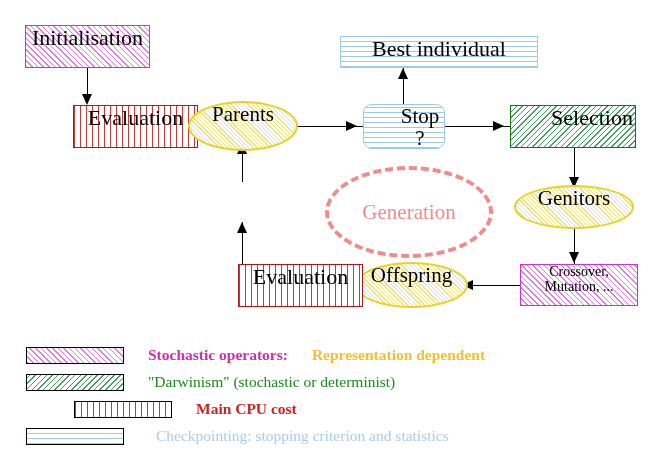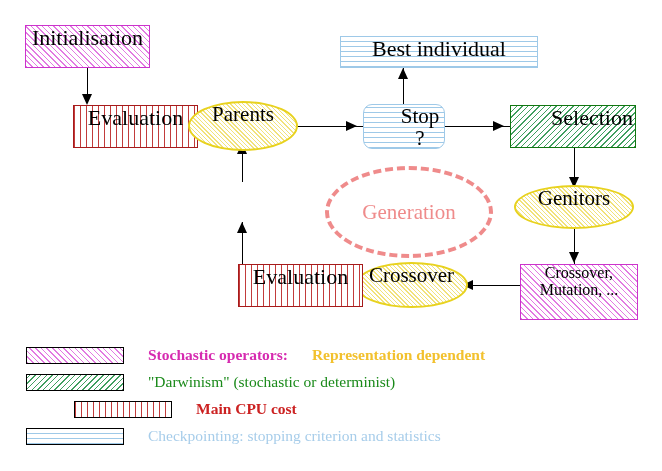--- a/index.html
+++ b/index.html
@@ -173,27 +173,27 @@
   </div>
 
   <div class="node box fill-green" style="left:510px; top:105px; width:126px; height:43px; font-size:22px;padding-left:38px;">
     <span class="lbl">Selection</span>
   </div>
 
   <div class="node ellipse fill-yellow" style="left:514px; top:185px; width:120px; height:44px; font-size:21px;">
     <span class="lbl">Genitors</span>
   </div>
 
-  <div class="node box fill-magenta" style="left:520px; top:264px; width:118px; height:56px; font-size:16px;">
+  <div class="node box fill-magenta" style="left:520px; top:264px; width:118px; height:42px; font-size:14px;">
     <span class="lbl">Crossover,
 Mutation, ...</span>
   </div>
 
   <div class="node ellipse fill-yellow" style="left:355px; top:262px; width:113px; height:46px; font-size:21px;">
-    <span class="lbl">Crossover</span>
+    <span class="lbl">Offspring</span>
   </div>
 
   <div class="node box fill-red" style="left:190px; top:264px; width:125px; height:43px; font-size:22px;">
     <span class="lbl">Evaluation</span>
   </div>
 
 
   <div class="gen-ellipse" style="left:325px; top:166px; width:168px; height:92px; font-size:21px;">
     <span class="lbl">Generation</span>
   </div>
@@ -209,20 +209,20 @@
     <div class="legend-row" style="top:27px;">
       <span class="swatch fill-green"></span>
       <span class="legend-text lt-green">"Darwinism" (stochastic or determinist)</span>
     </div>
 
     <div class="legend-row" style="top:54px;">
       <span class="swatch fill-red"></span>
       <span class="legend-text lt-red">Main CPU cost</span>
     </div>
 
-    <div class="legend-row" style="top:81px;">
+    <div class="legend-row" style="top:81px;gap:8px;">
       <span class="swatch fill-blue"></span>
       <span class="legend-text lt-blue">Checkpointing: stopping criterion and statistics</span>
     </div>
 
   </div>
 
 </div>
 
 </body></html>

